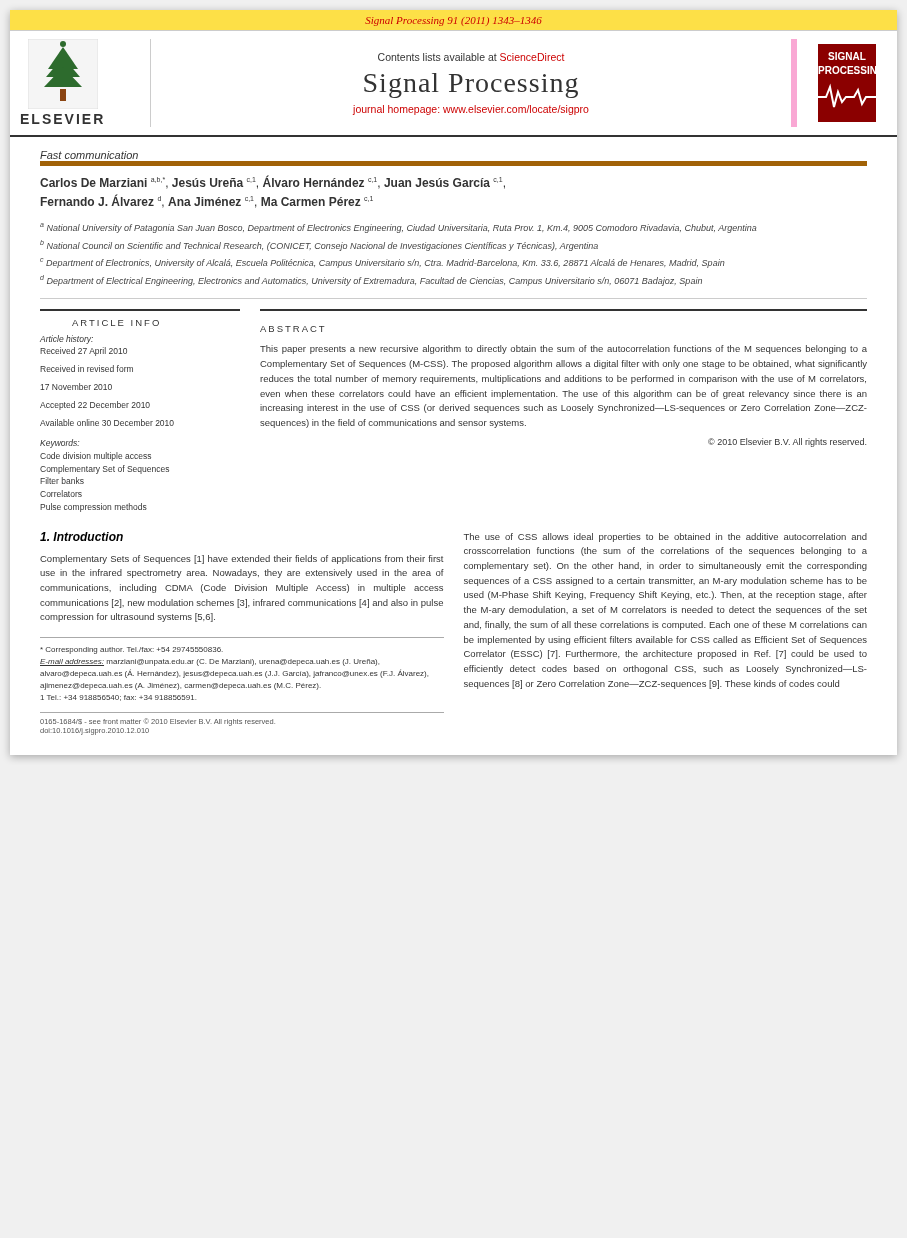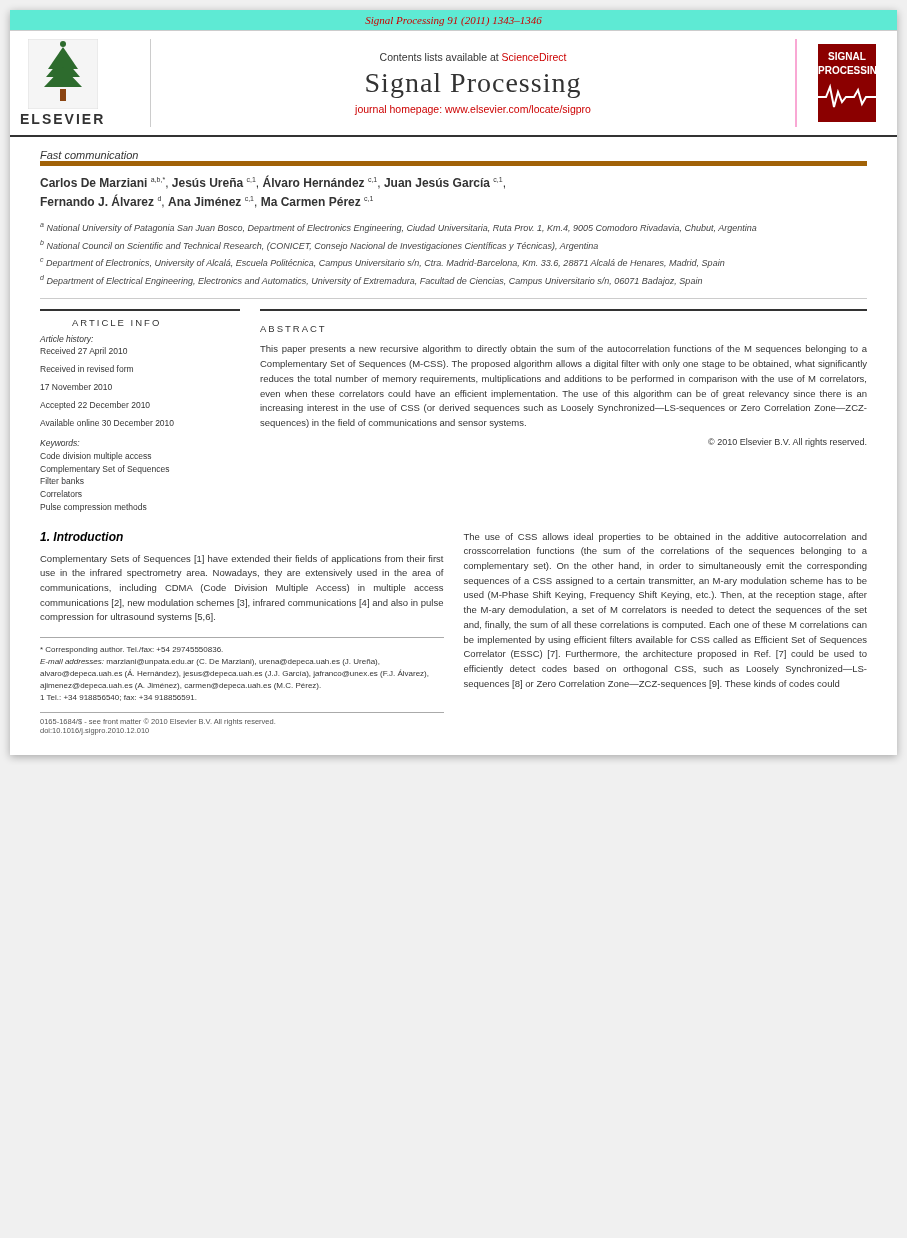--- a/index.html
+++ b/index.html
@@ -10,21 +10,21 @@
       justify-content: center;
       padding: 10px;
     }
     .page {
       width: 907px;
       background: #fff;
       box-shadow: 0 2px 8px rgba(0,0,0,0.3);
     }
     
     .top-bar {
-      background: #5eead4;
+      background: #fde047;
       text-align: center;
       padding: 4px 0;
       font-size: 11px;
       color: #c00;
       font-style: italic;
       border-bottom: 1px solid #ccc;
     }
     
     .journal-header {
       display: flex;
@@ -55,21 +55,21 @@
       margin-top: 2px;
       font-family: Arial, sans-serif;
     }
     .journal-center {
       flex: 1;
       display: flex;
       flex-direction: column;
       align-items: center;
       justify-content: center;
       border-left: 1px solid #ccc;
-      border-right: 2px solid #f9a8d4;
+      border-right: 6px solid #f9a8d4;
       padding: 4px 20px;
     }
     .contents-line {
       font-size: 10.5px;
       color: #333;
       margin-bottom: 4px;
       font-family: Arial, sans-serif;
     }
     .journal-title-main {
       font-size: 28px;
@@ -280,21 +280,21 @@
     }
     .bottom-bar {
       border-top: 1px solid #aaa;
       margin-top: 8px;
       padding-top: 4px;
       font-size: 7.5px;
       color: #555;
       font-family: Arial, sans-serif;
     }
     sup { font-size: 7px; }
-    .italic { font-style: italic; }
+    .italic { font-style: italic; text-decoration: underline; }
     .sciencedirect-link { color: #c00; }
     .url-link { color: #c00; }
   </style>
 </head>
 <body>
 
 <div class="page">
   <div class="top-bar">Signal Processing 91 (2011) 1343–1346</div>
 
   <div class="journal-header">

